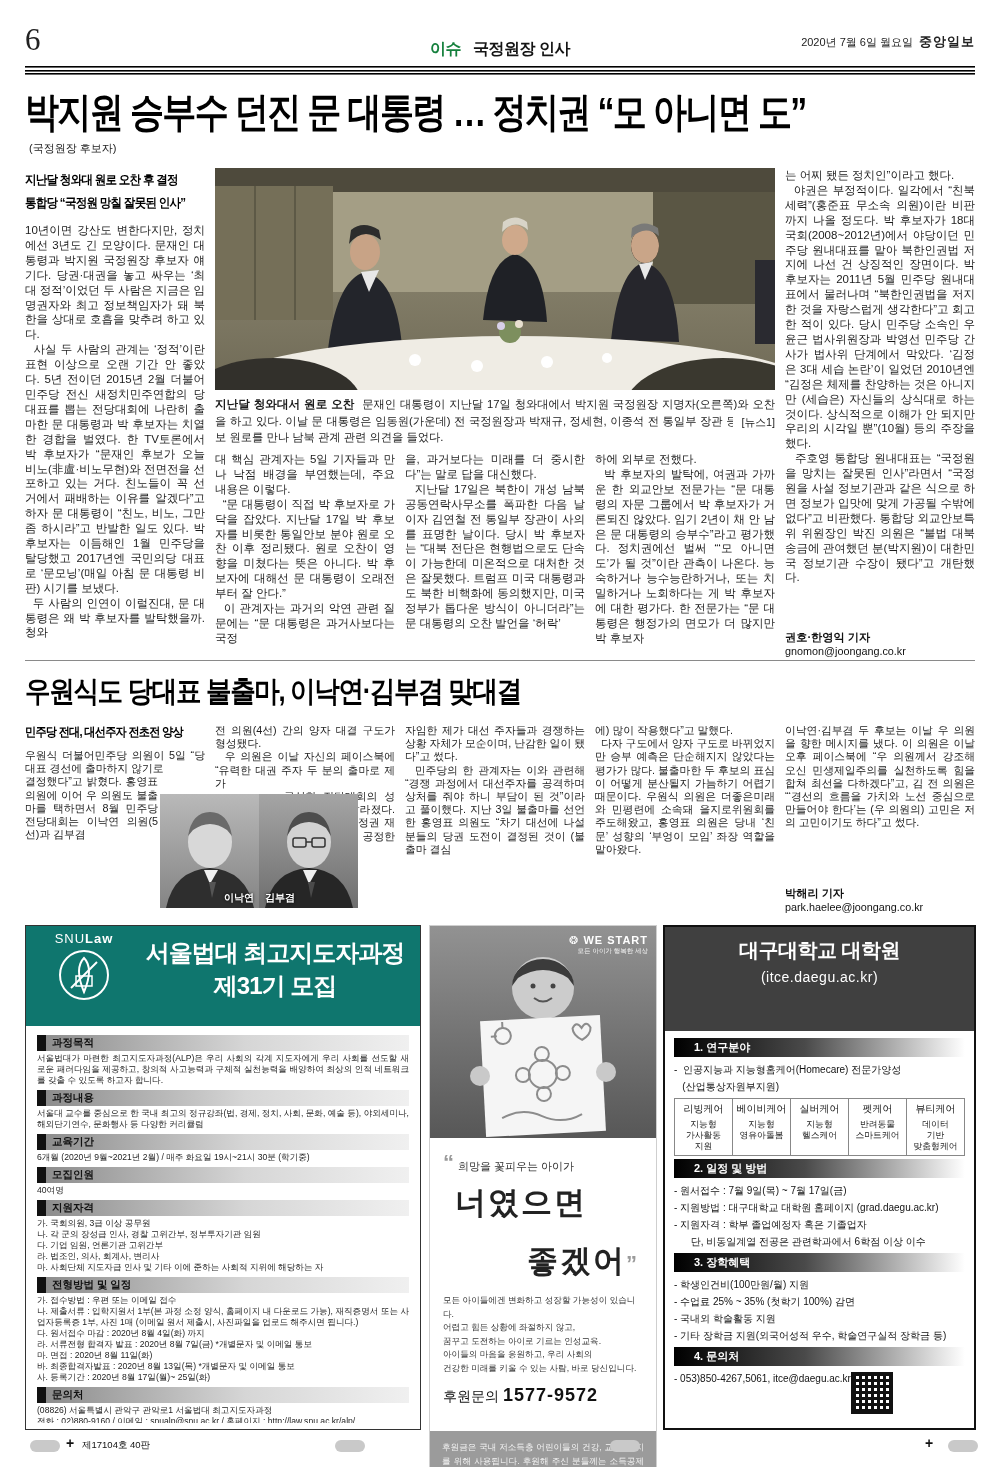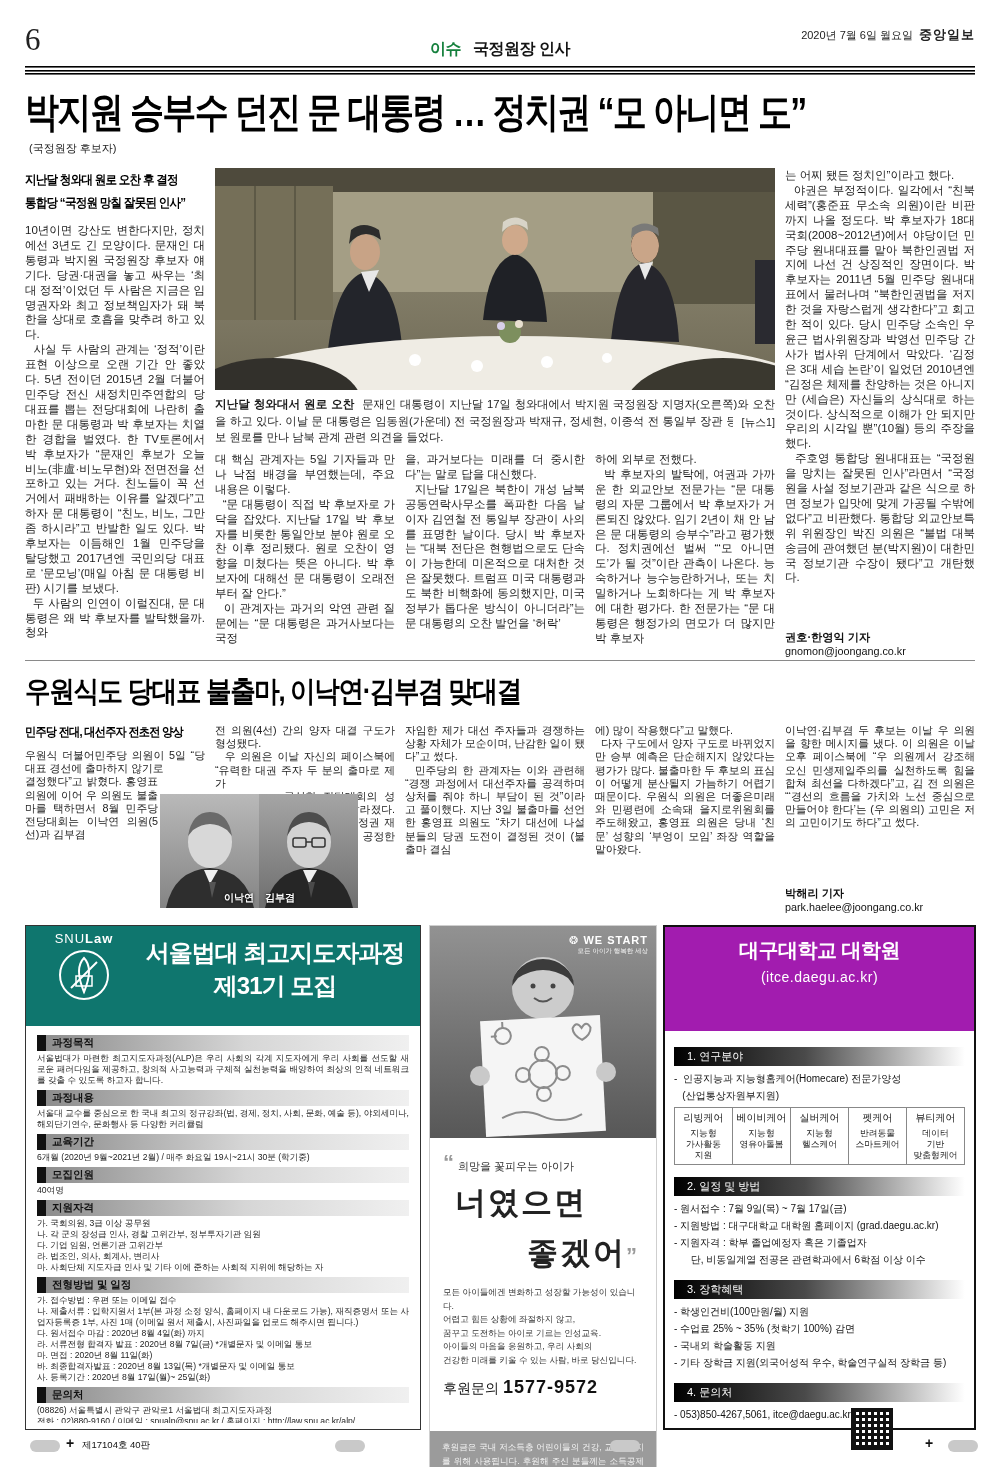--- a/index.html
+++ b/index.html
@@ -3,21 +3,21 @@
 <meta charset="utf-8">
 <style>
   html,body{margin:0;padding:0;background:#e8e8e8}
   #page{position:relative;width:1000px;height:1467px;margin:0 auto;background:#fff;
         font-family:"Liberation Sans","DejaVu Sans",sans-serif;color:#141414;overflow:hidden}
   .abs{position:absolute}
   
   .pagenum{left:25px;top:22px;font-family:"Liberation Serif","DejaVu Serif",serif;font-size:31px;color:#222}
   .head-center{left:0;right:0;top:39px;text-align:center;font-size:16px;font-weight:700;letter-spacing:-0.5px}
   .issue{color:#15803d;margin-right:12px}
-  .head-right{right:25px;top:26px;font-size:11px;color:#222}
+  .head-right{right:25px;top:33px;font-size:11px;color:#222}
   .masthead{font-weight:800;font-size:13px;margin-left:6px;letter-spacing:1px}
   .rule3{left:25px;right:25px;top:66px;height:10px;
     background-image:linear-gradient(#000,#000),linear-gradient(#000,#000),linear-gradient(#000,#000);
     background-size:100% 1.6px;background-position:0 0,0 3.6px,0 7.4px;background-repeat:no-repeat}
   
   .headline1{left:25px;top:85px;width:1145px;font-size:41px;font-weight:800;letter-spacing:-2px;
     white-space:nowrap;transform:scaleX(0.83);transform-origin:0 0;color:#000}
   .kicker{left:29px;top:141px;font-size:11px;color:#222}
   .bodycol{font-size:11.5px;line-height:14.9px;text-align:justify;word-break:break-all;
     white-space:pre-wrap;overflow:hidden;color:#1b1b1b}
@@ -57,36 +57,36 @@
   .snu-body{padding:5px 11px;height:387px;overflow:hidden}
   
   .ad-we{left:429px;top:925px;width:228px;height:583px;background:#fff;border:1px solid #cfcfcf;box-sizing:border-box}
   .we-photo{position:relative;height:212px;overflow:hidden;background:#666}
   .we-logo{position:absolute;top:8px;right:8px;text-align:right;color:#fff}
   .we-logo-main{font-size:11px;font-weight:800;letter-spacing:1px}
   .we-logo-tag{font-size:6.5px;opacity:.9}
   .we-quote{padding:12px 13px 0;position:relative}
   .q-mark{font-size:22px;color:#9a9a9a;font-weight:800}
   .q-small{font-size:11px;color:#333;display:inline-block;margin-left:4px}
-  .q-big1{font-size:31px;letter-spacing:2px;color:#222;margin:6px 0 8px 12px;font-weight:600}
+  .q-big1{font-size:31px;letter-spacing:2px;color:#222;margin:6px 0 16px 12px;font-weight:600}
   .q-big2{font-size:31px;letter-spacing:2px;color:#222;margin:2px 0 0 84px;font-weight:600}
   .we-body{padding:12px 13px 0;font-size:8.6px;line-height:13.5px;white-space:pre-line;color:#333}
   .we-contact{padding:10px 13px 0;font-size:14px;color:#111}
   .we-contact b{font-size:18px;letter-spacing:1px}
   .we-foot{position:absolute;left:0;right:0;bottom:0;height:76px;background:#9b9b9b;color:#f4f4f4;
     font-size:8.6px;line-height:13.5px;padding:10px 12px;box-sizing:border-box;text-align:justify}
   
   .ad-dg{left:663px;top:925px;width:313px;height:505px;border:2px solid #111;background:#fff;box-sizing:border-box}
-  .dg-head{height:104px;background:#a21caf;color:#fff;text-align:center;padding-top:10px;box-sizing:border-box}
+  .dg-head{height:104px;background:#404040;color:#fff;text-align:center;padding-top:10px;box-sizing:border-box}
   .dg-t1{font-size:20px;font-weight:800;letter-spacing:-0.5px}
   .dg-t2{font-size:23px;font-weight:800;letter-spacing:-1px;margin-top:2px}
   .dg-t3{font-size:14px;margin-top:5px;letter-spacing:0.5px}
   .dg-body{padding:4px 9px}
-  .dg-bar{background:linear-gradient(90deg,#000,#4a4a4a 45%,#fff);color:#fff;font-weight:400;
-    font-size:11px;padding:2px 13px;margin:12px 0 4px}
+  .dg-bar{background:linear-gradient(90deg,#000,#4a4a4a 45%,#fff);color:#fff;font-weight:700;
+    font-size:11px;padding:2px 20px;margin:3px 0 4px}
   .dg-text{font-size:10px;line-height:17px;white-space:pre-wrap;color:#111}
   .dg-table{display:flex;border:1px solid #888;margin:3px 0 1px}
   .dg-cell{flex:1;border-right:1px solid #888;text-align:center;padding:3px 1px}
   .dg-cell:last-child{border-right:none}
   .dg-cell-h{font-weight:400;font-size:10px;margin-bottom:3px}
   .dg-cell-b{font-size:8.8px;line-height:11px;white-space:pre-line;color:#222}
   .dg-contact-row{display:flex;align-items:flex-start}
   .qr{width:38px;height:38px;border:2px solid #111;margin-top:2px;
     background:repeating-linear-gradient(0deg,#111 0 3px,transparent 3px 6px),
                repeating-linear-gradient(90deg,#111 0 3px,#fff 3px 6px)}

